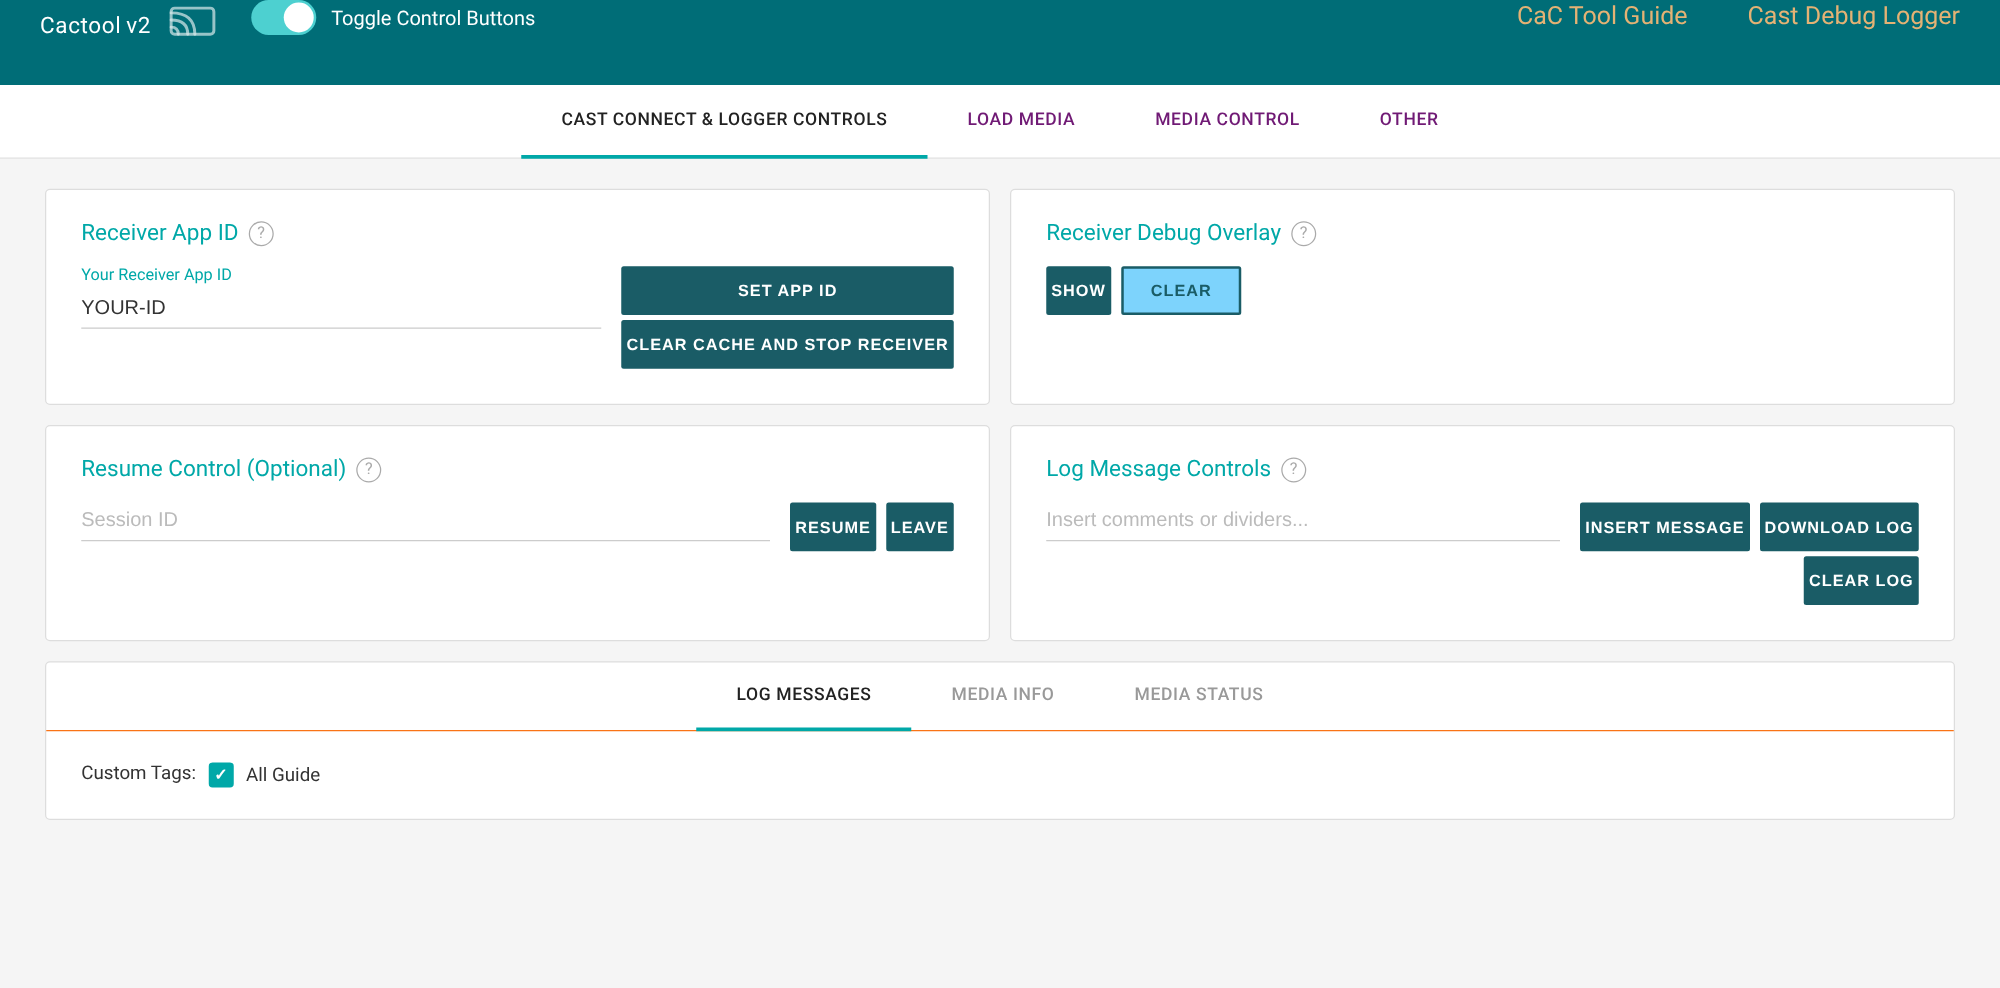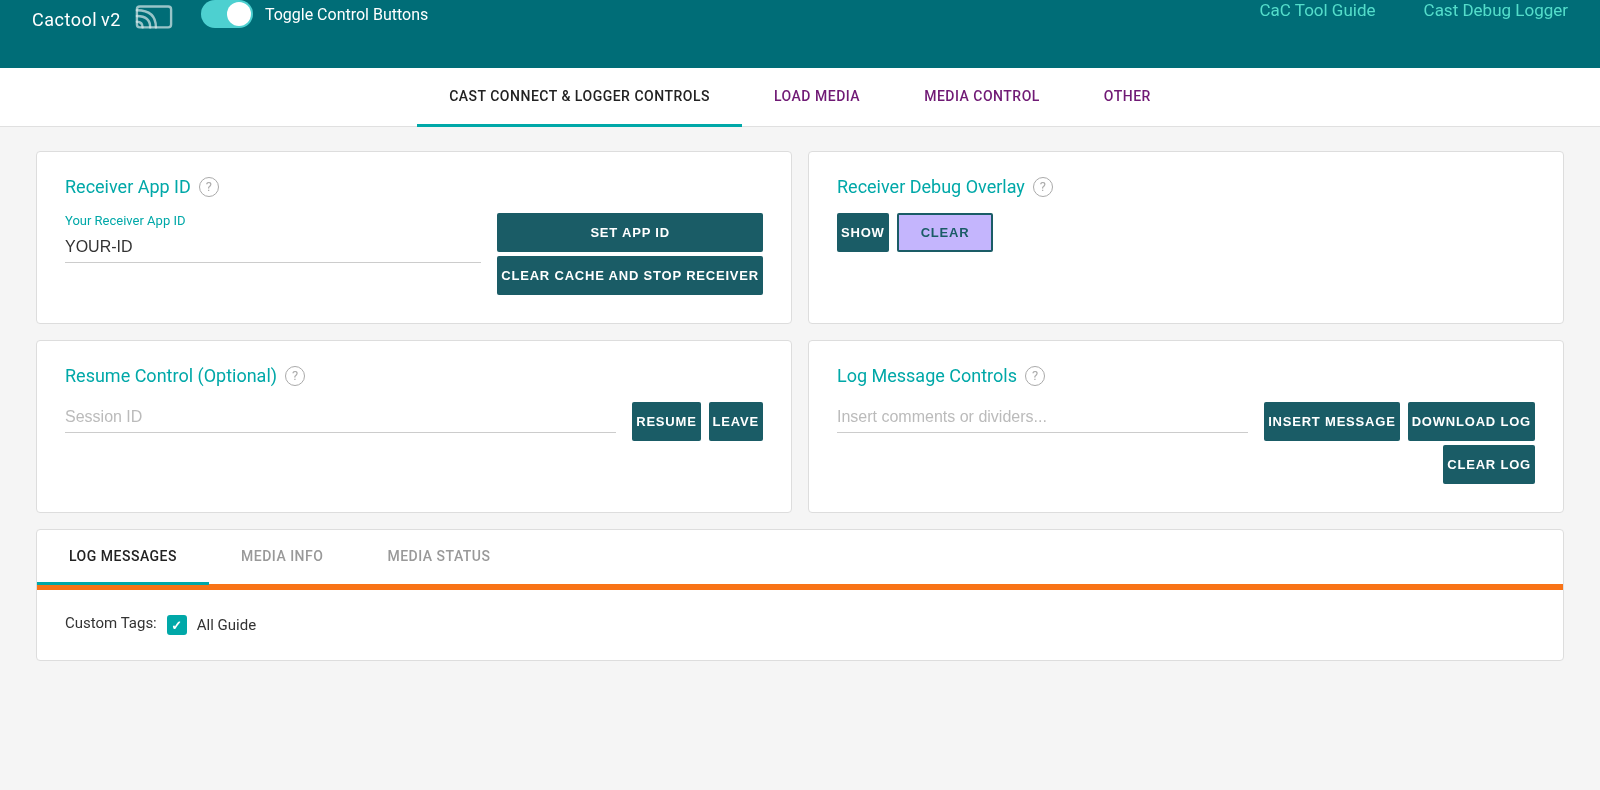--- a/index.html
+++ b/index.html
@@ -55,23 +55,23 @@
       border-radius: 50%;
       top: 2px;
       right: 2px;
     }
     .header-nav {
       margin-left: auto;
       display: flex;
       gap: 48px;
     }
     .header-nav a {
-      color: #5eead4;
+      color: #fdba74;
       text-decoration: none;
-      font-size: 17px;
+      font-size: 20px;
       opacity: 0.9;
     }
 
     
     .main-tabs {
       background: white;
       display: flex;
       justify-content: center;
       border-bottom: 1px solid #e0e0e0;
       padding: 0 16px;
@@ -180,21 +180,21 @@
       font-size: 13px;
       font-weight: 700;
       letter-spacing: 0.8px;
       cursor: pointer;
       border-radius: 2px;
       text-transform: uppercase;
       white-space: nowrap;
     }
 
     .btn-outline {
-      background: #c4b5fd;
+      background: #7dd3fc;
       color: #1a5c66;
       border: 2px solid #1a5c66;
       padding: 10px 22px;
       font-size: 13px;
       font-weight: 700;
       letter-spacing: 0.8px;
       cursor: pointer;
       border-radius: 2px;
       text-transform: uppercase;
       white-space: nowrap;
@@ -231,21 +231,22 @@
 
     
     .bottom-section {
       background: white;
       border: 1px solid #ddd;
       border-radius: 4px;
     }
 
     .bottom-tabs {
       display: flex;
-      border-bottom: 6px solid #f97316;
+      justify-content: center;
+      border-bottom: 1px solid #f97316;
     }
     .bottom-tab {
       padding: 18px 32px;
       font-size: 14px;
       font-weight: 500;
       letter-spacing: 0.5px;
       color: #999;
       cursor: pointer;
       border-bottom: 3px solid transparent;
       margin-bottom: -1px;

